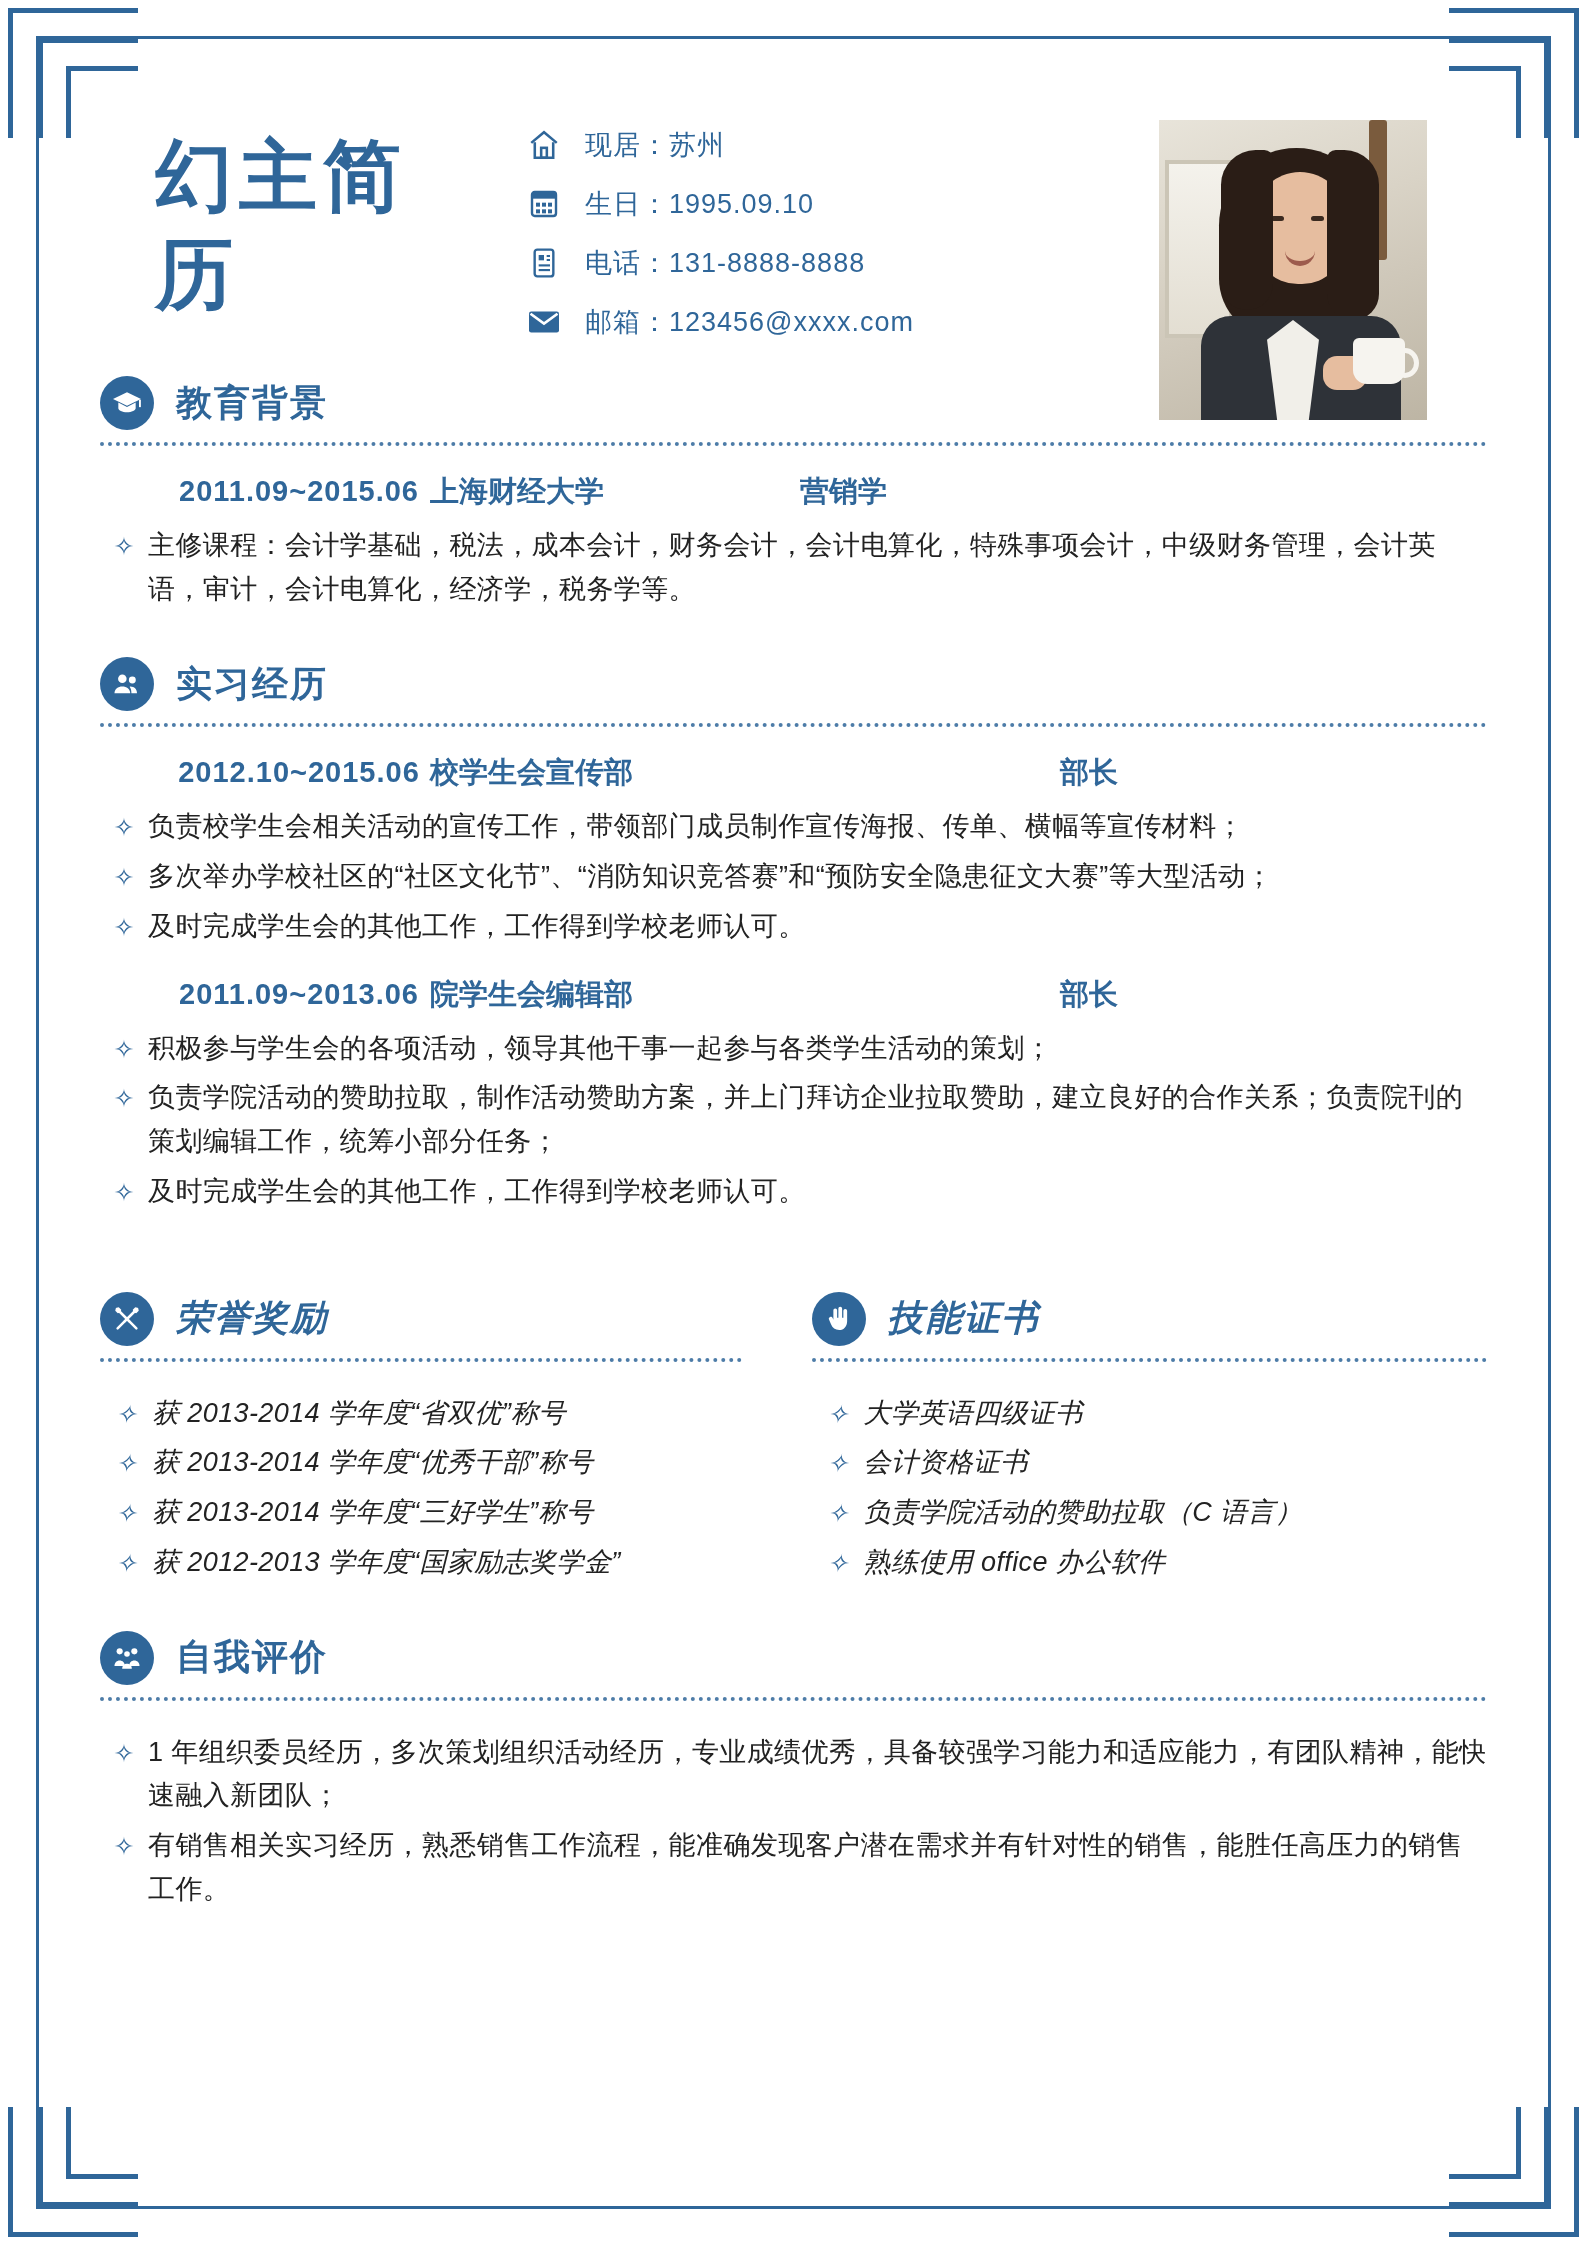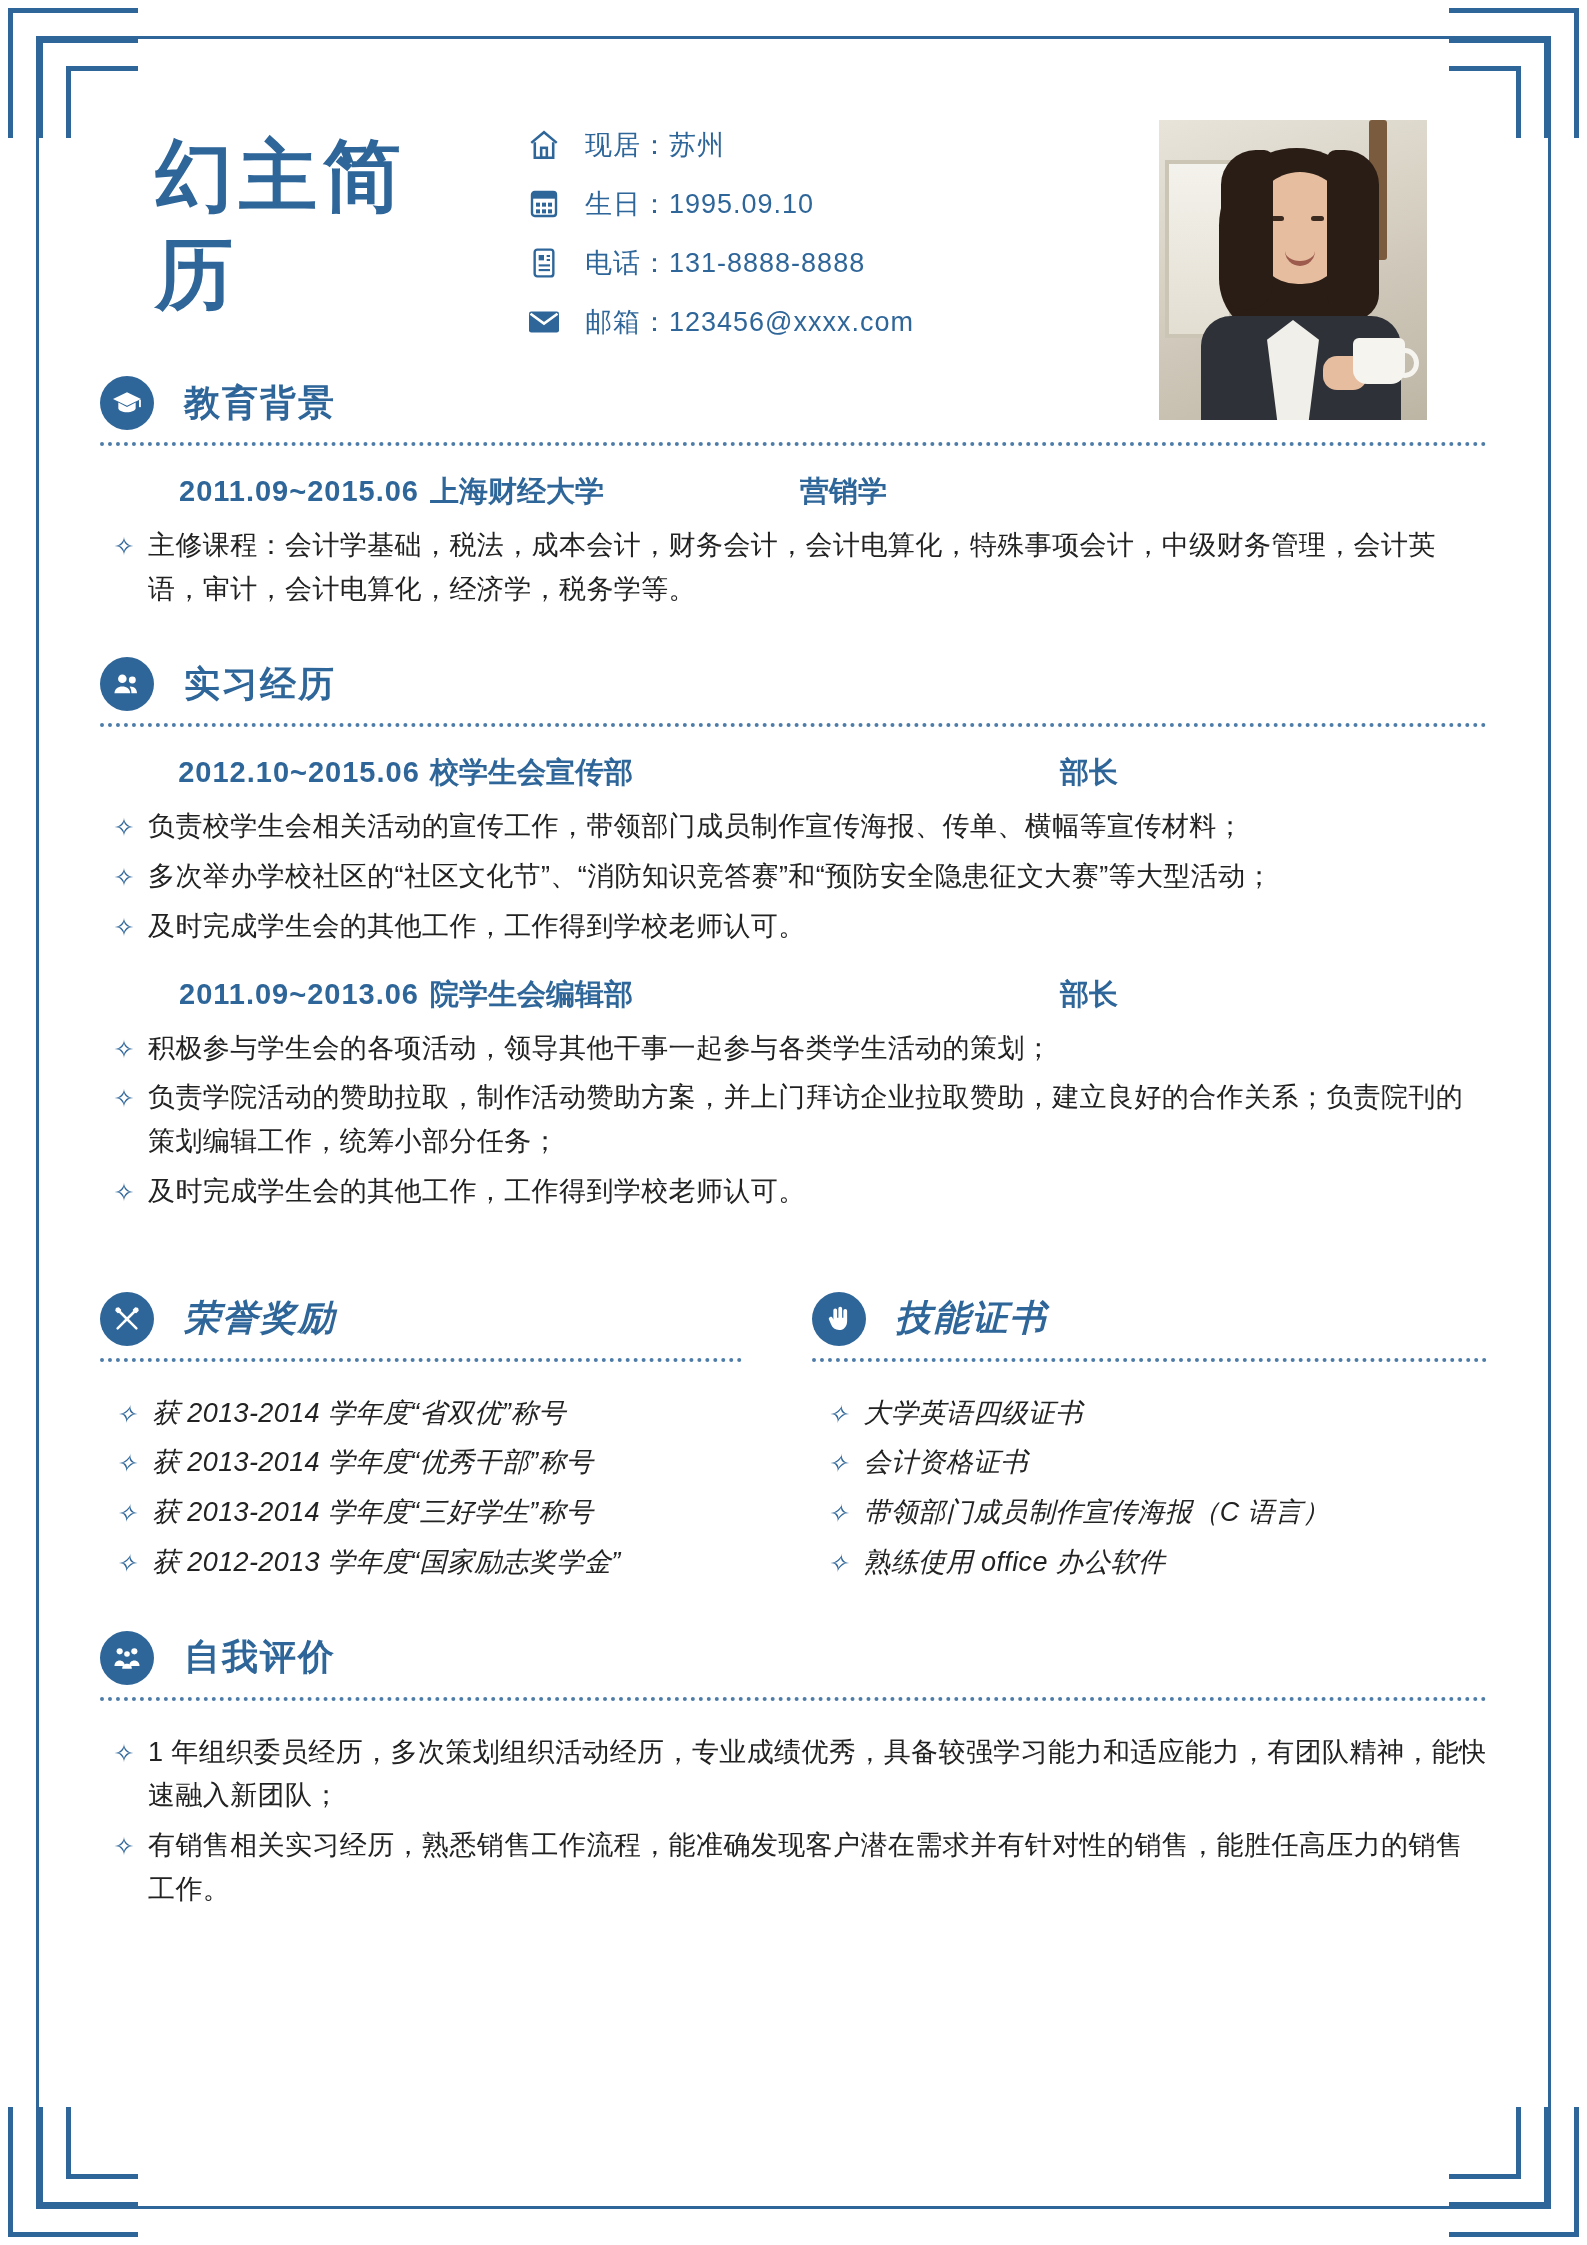--- a/index.html
+++ b/index.html
@@ -197,21 +197,20 @@
   .photo .hand {
     position: absolute; right: 60px; top: 236px; width: 44px; height: 34px;
     background: #e6bd9f; border-radius: 14px;
   }
 
   
   .section-head {
     display: flex;
     align-items: center;
     margin-top: 6px;
-    gap: 8px;
   }
   .sec-icon {
     width: 54px;
     height: 54px;
     border-radius: 50%;
     background: #2f6699;
     display: flex;
     align-items: center;
     justify-content: center;
     color: #ffffff;
@@ -543,21 +542,21 @@
           <div class="bullet">
             <span class="mark">✧</span>
             <span class="txt">大学英语四级证书</span>
           </div>
           <div class="bullet">
             <span class="mark">✧</span>
             <span class="txt">会计资格证书</span>
           </div>
           <div class="bullet">
             <span class="mark">✧</span>
-            <span class="txt">带领部门成员制作宣传海报（C 语言）</span>
+            <span class="txt">负责学院活动的赞助拉取（C 语言）</span>
           </div>
           <div class="bullet">
             <span class="mark">✧</span>
             <span class="txt">熟练使用 office 办公软件</span>
           </div>
         </div>
       </div>
 
     </div>
 

